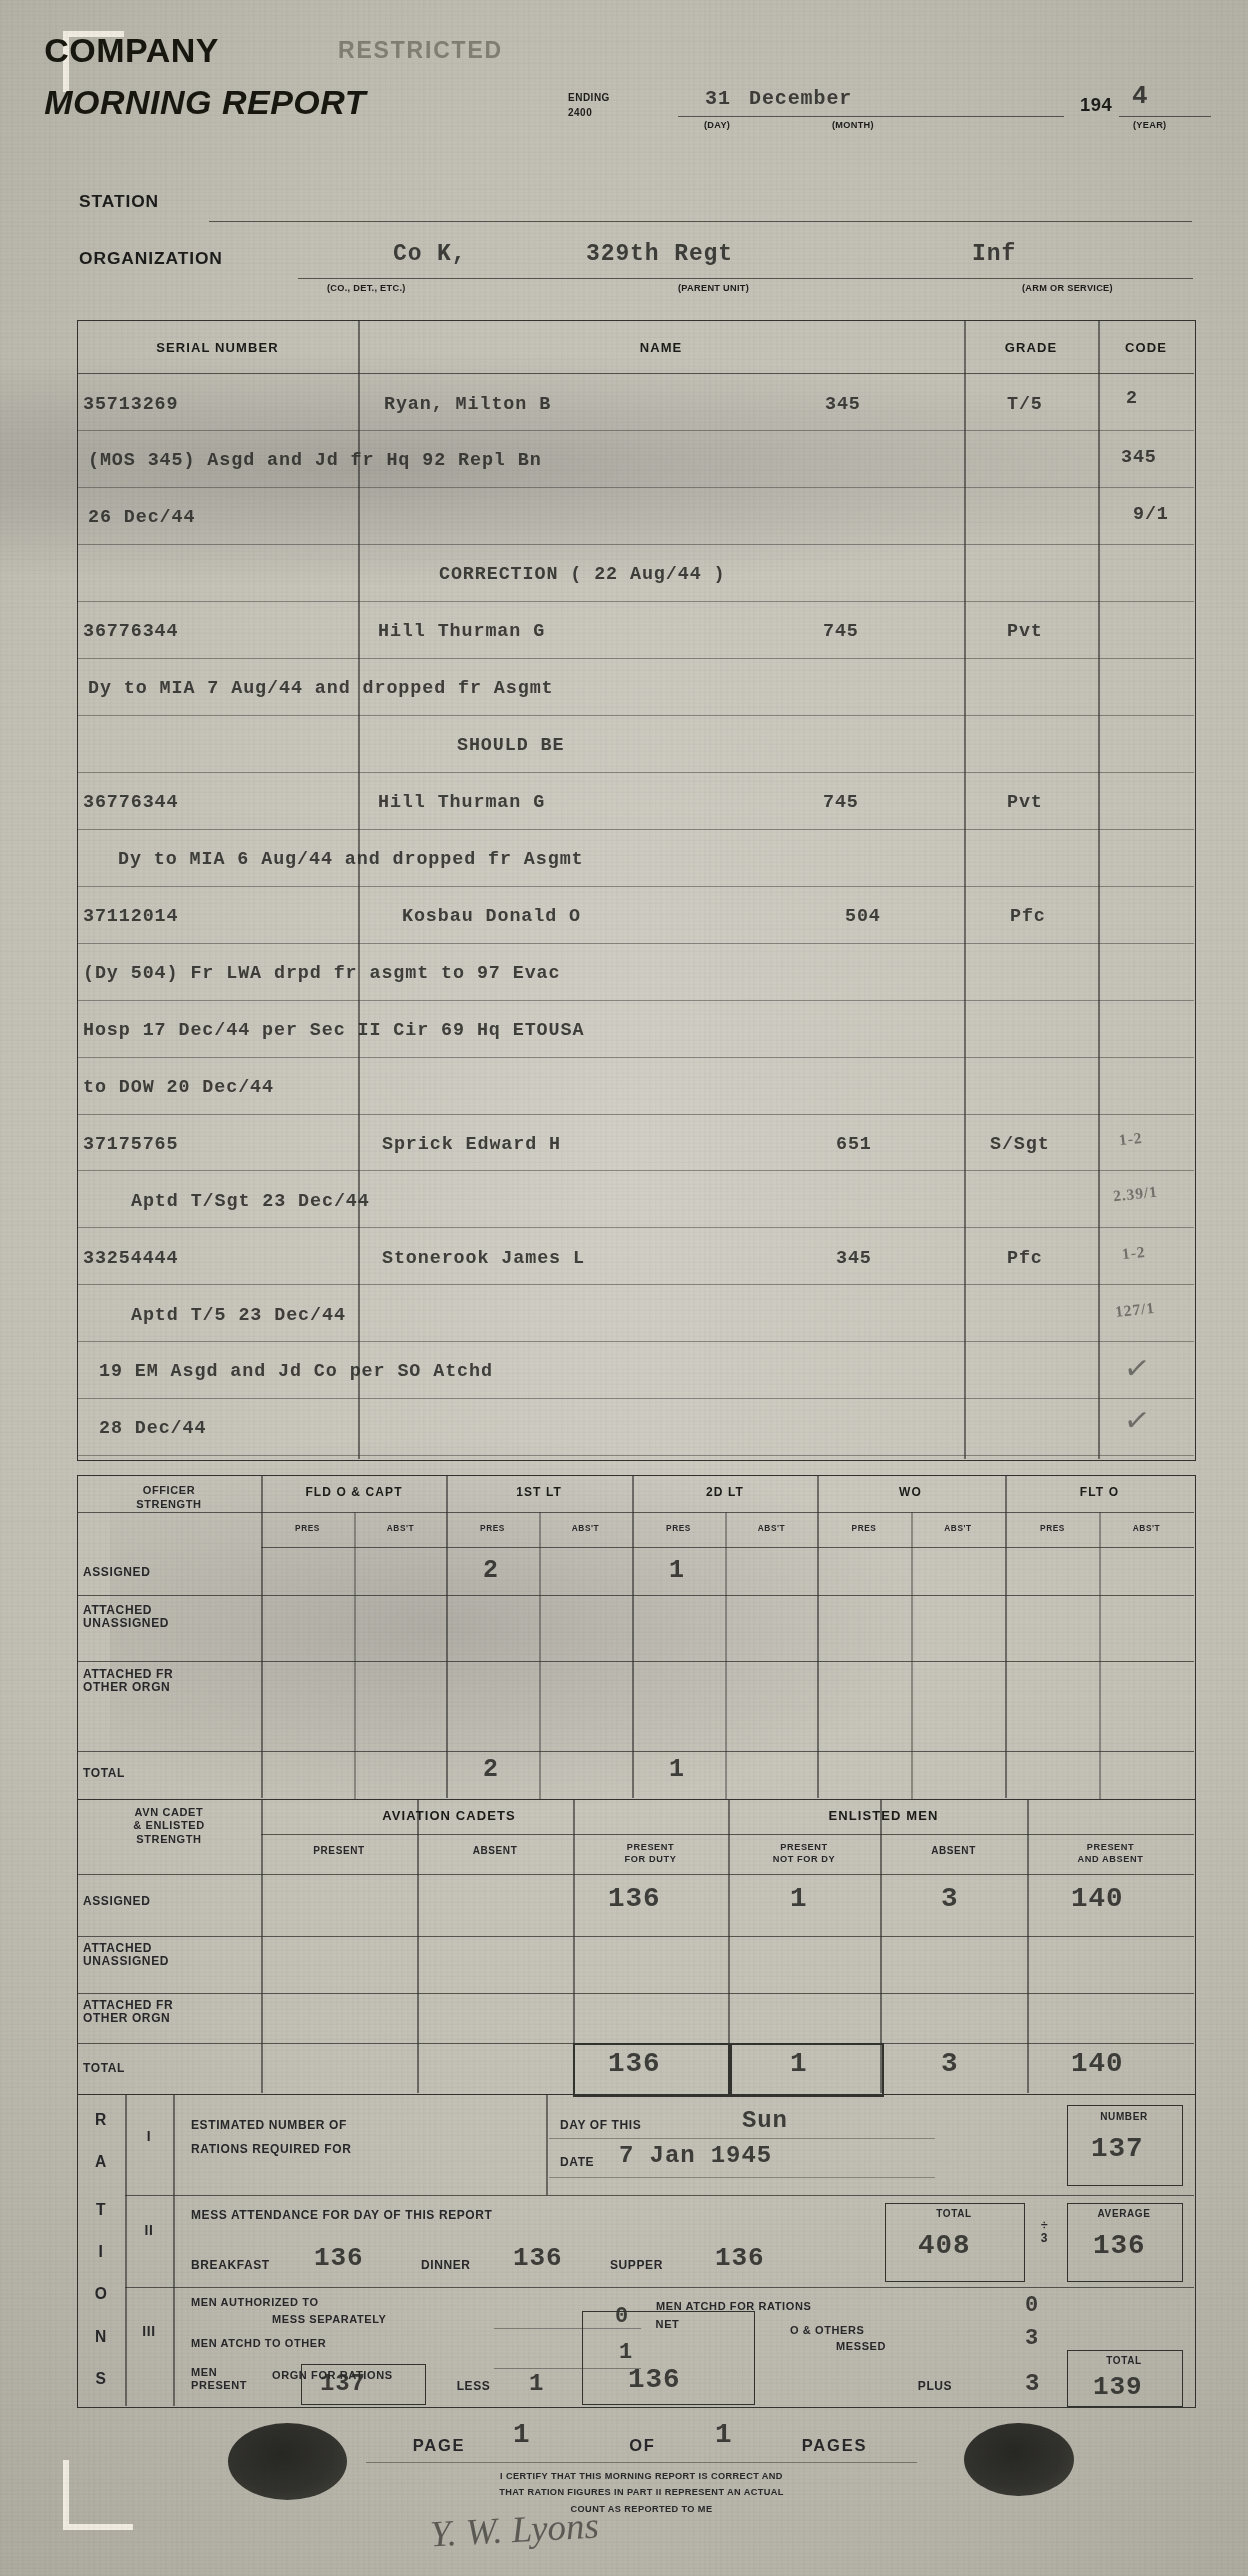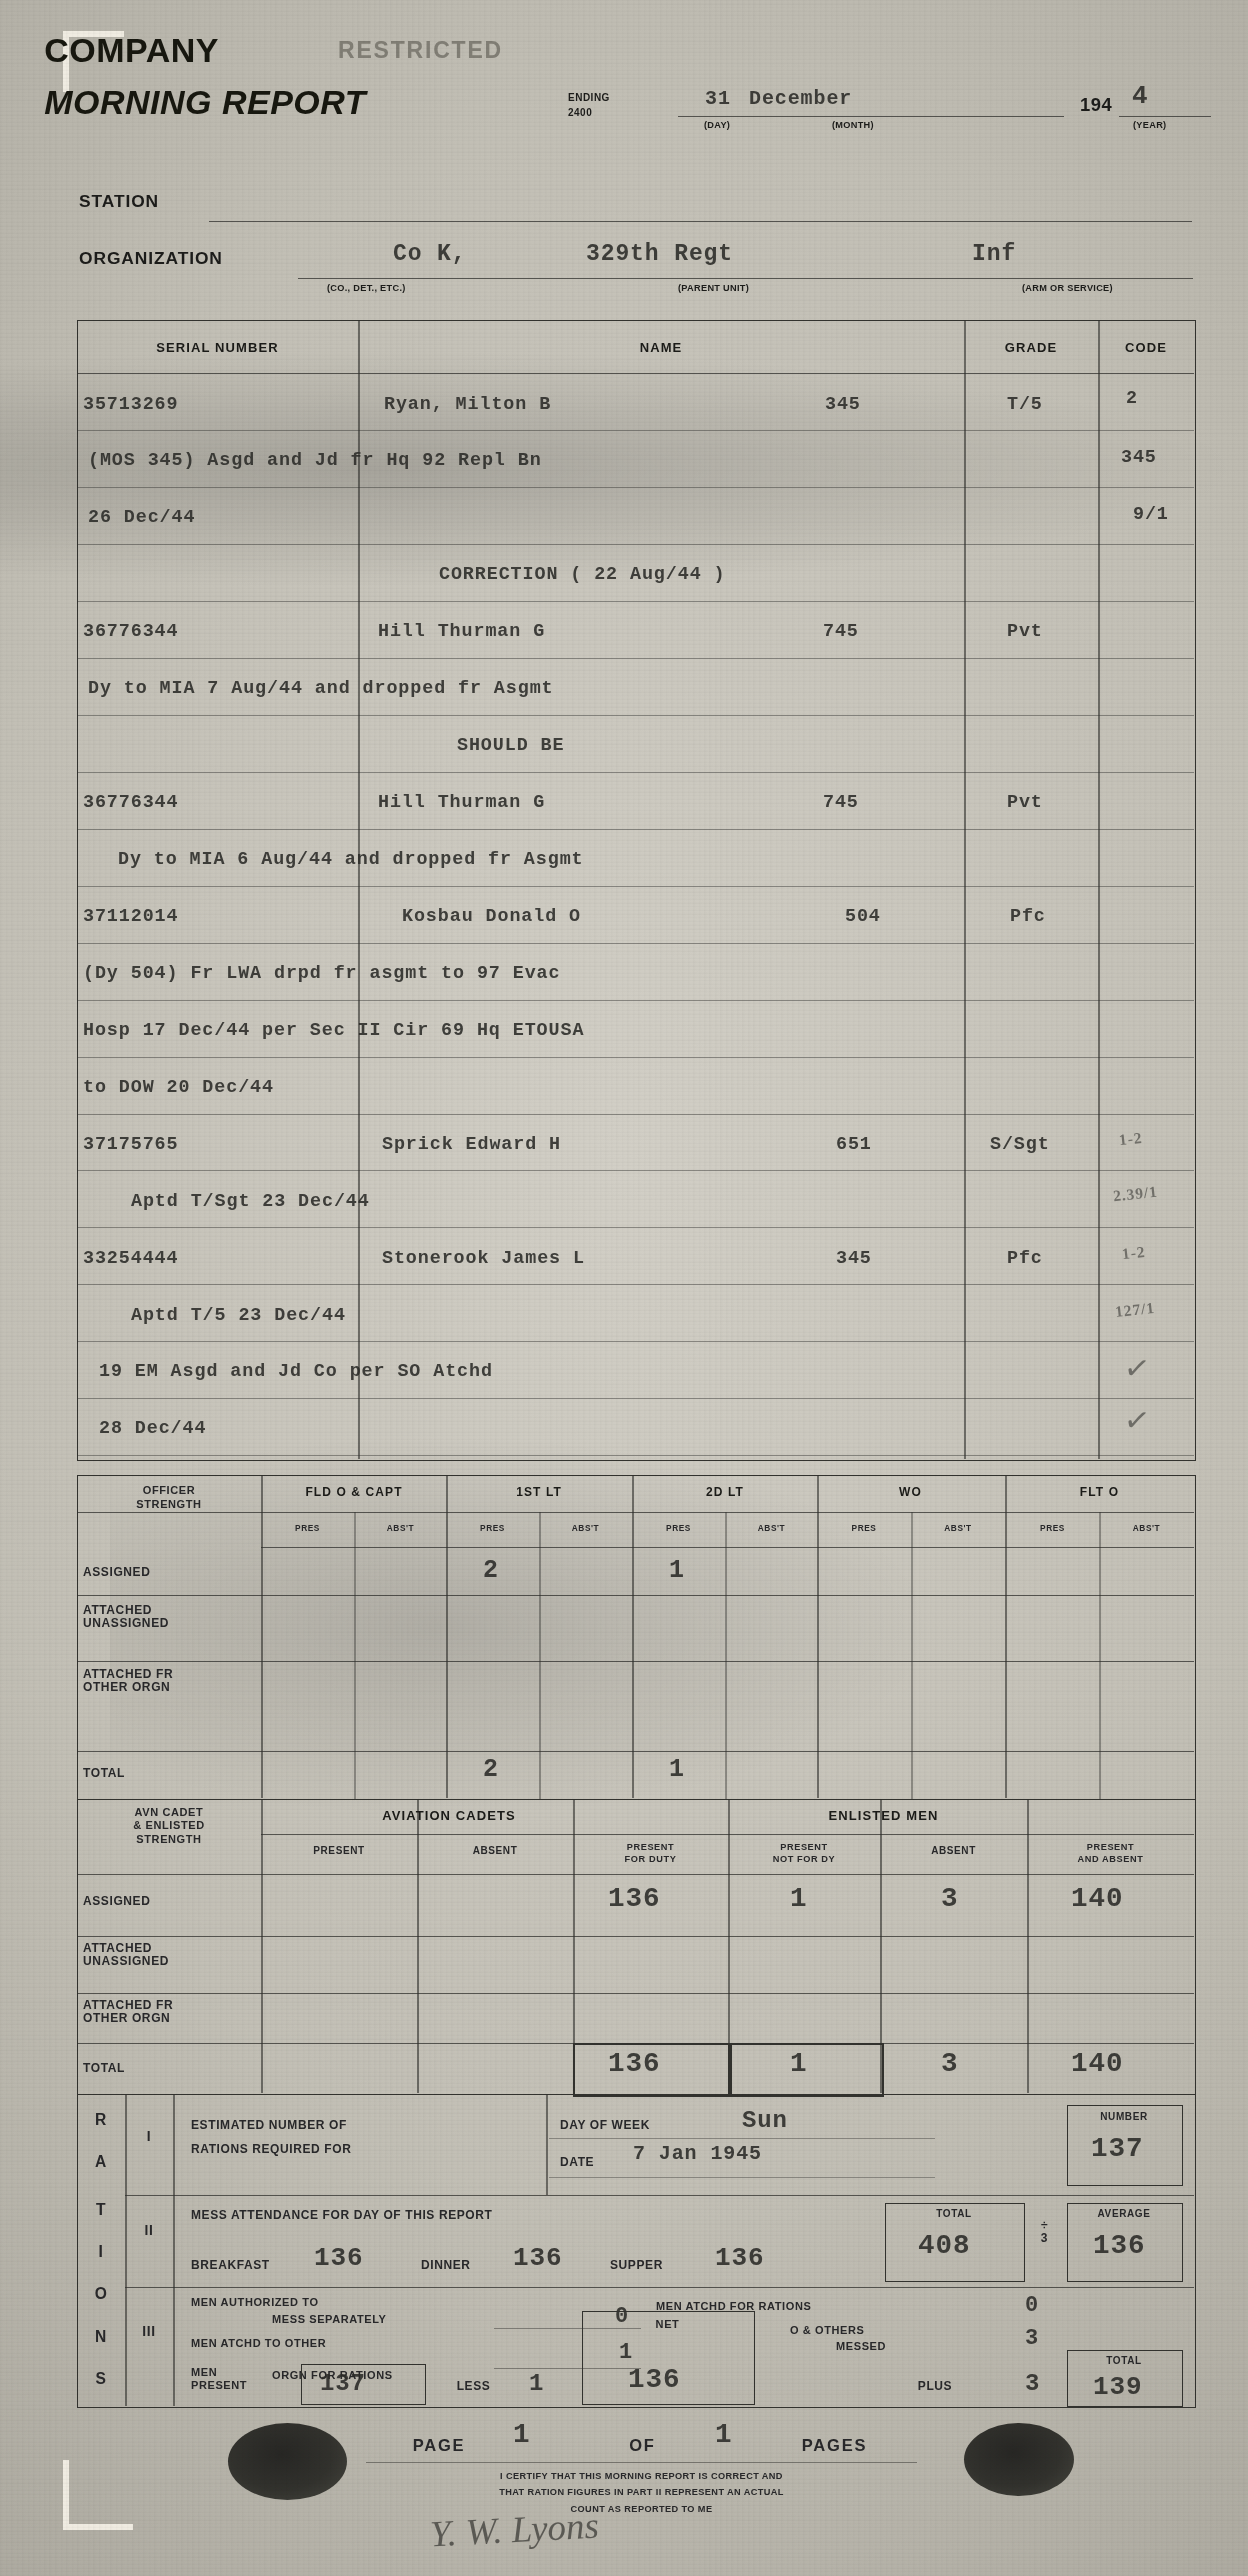--- a/index.html
+++ b/index.html
@@ -342,24 +342,24 @@
     <div class="subhdr" style="left:42px;top:2311px;width:48px;font-size:15.6px;font-weight:bold;">N</div>
     <div class="subhdr" style="left:42px;top:2353px;width:48px;font-size:15.6px;font-weight:bold;">S</div>
 
     <div class="subhdr" style="left:90px;top:2112px;width:48px;font-size:13.8px;">I</div>
     <div class="subhdr" style="left:90px;top:2206px;width:48px;font-size:13.8px;">II</div>
     <div class="subhdr" style="left:90px;top:2307px;width:48px;font-size:13.8px;">III</div>
 
     <div class="subhdr" style="left:156px;top:2101px;width:367px;text-align:left;font-size:12px;">ESTIMATED NUMBER OF</div>
     <div class="subhdr" style="left:156px;top:2125px;width:367px;text-align:left;font-size:12px;">RATIONS REQUIRED FOR</div>
     <div class="vline" style="left:511px;top:2077px;height:101px;"></div>
-    <div class="subhdr" style="left:525px;top:2101px;width:184px;text-align:left;font-size:12px;">DAY OF WEEK</div>
+    <div class="subhdr" style="left:525px;top:2101px;width:184px;text-align:left;font-size:12px;">DAY OF THIS</div>
     <div class="pr hand" style="left:707px;top:2090px;font-size:24px;">Sun</div>
     <div class="subhdr" style="left:525px;top:2138px;width:110px;text-align:left;font-size:12px;">DATE</div>
-    <div class="pr hand" style="left:598px;top:2125px;font-size:20px;">7 Jan 1945</div>
+    <div class="pr hand" style="left:584px;top:2125px;font-size:24px;">7 Jan 1945</div>
     <div class="line" style="left:514px;top:2121px;width:386px;height:0.9px;opacity:.4;"></div>
     <div class="line" style="left:514px;top:2160px;width:386px;height:0.9px;opacity:.4;"></div>
 
     <div class="box" style="left:1032px;top:2088px;width:114px;height:79px;border-width:1.8px;"></div>
     <div class="subhdr" style="left:1032px;top:2094px;width:114px;font-size:10px;">NUMBER</div>
     <div class="pr hand" style="left:1056px;top:2116px;font-size:27.6px;">137</div>
 
     <div class="subhdr" style="left:156px;top:2191px;width:569px;text-align:left;font-size:12px;">MESS ATTENDANCE FOR DAY OF THIS REPORT</div>
     <div class="subhdr" style="left:156px;top:2241px;width:156px;text-align:left;font-size:12px;">BREAKFAST</div>
     <div class="pr hand" style="left:279px;top:2226px;font-size:26px;">136</div>

